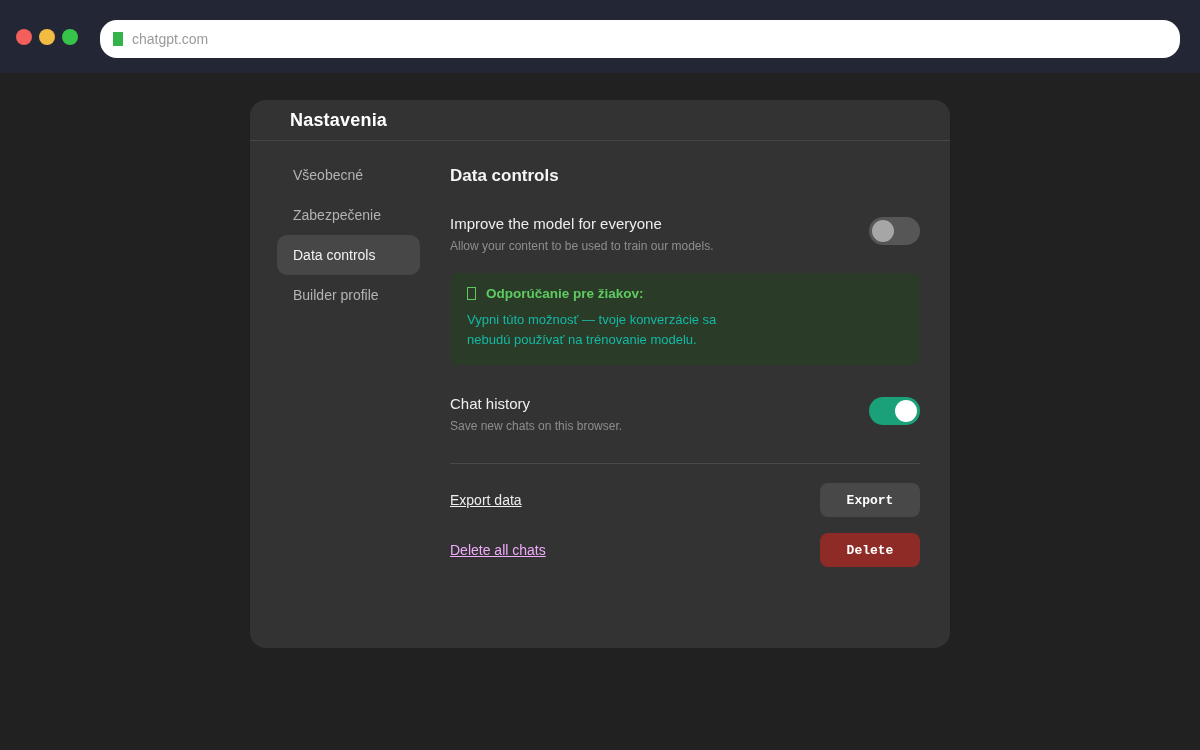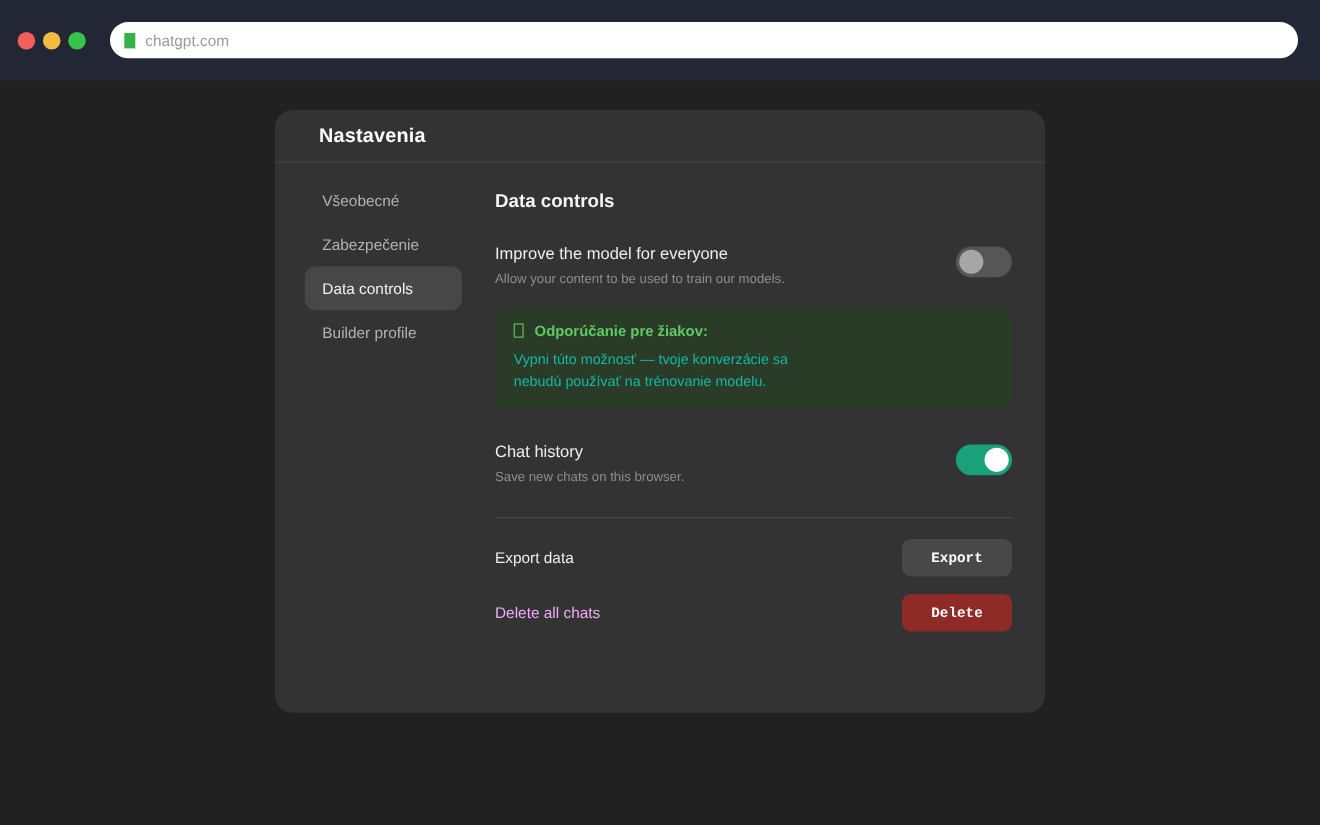--- a/index.html
+++ b/index.html
@@ -15,35 +15,35 @@
     background: #232735;
     display: flex; align-items: center;
   }
   .traffic-lights { display: flex; gap: 7px; margin-left: 16px; }
   .traffic-light { width: 16px; height: 16px; border-radius: 50%; }
   .tl-red { background: #f35f5a; }
   .tl-yellow { background: #f2bb41; }
   .tl-green { background: #36c44a; }
 
   .url-bar {
-    position: absolute; left: 100px; top: 20px; width: 1080px; height: 33px;
+    position: absolute; left: 100px; top: 20px; width: 1080px; height: 38px;
     background: #ffffff; border-radius: 17px;
     display: flex; align-items: center; padding-left: 13px;
   }
   .favicon { width: 10px; height: 14px; background: #35b24a; margin-right: 9px; }
   .url-text { color: #9a9a9a; font-size: 14px; }
 
   
   .modal {
     position: absolute; left: 250px; top: 100px; width: 700px; height: 548px;
     background: #333333; border-radius: 16px;
     color: #ececec;
   }
   .modal-header {
-    height: 48px; display: flex; align-items: center;
+    height: 41px; display: flex; align-items: center;
     padding-left: 40px; border-bottom: 1px solid #454545;
   }
   .modal-title { font-size: 18px; font-weight: bold; color: #ffffff; letter-spacing: 0.2px; }
 
   .modal-body { display: flex; height: 489px; }
 
   
   .sidebar { width: 200px; padding-top: 14px; flex-shrink: 0; padding-left: 7px; }
   .side-item {
     height: 40px; display: flex; align-items: center;
@@ -85,21 +85,21 @@
     display: inline-block; width: 9px; height: 13px;
     border: 1.5px solid #5ecb62; margin-right: 10px;
   }
   .callout-title { font-size: 13.5px; font-weight: bold; color: #5ecb62; }
   .callout-text { font-size: 13px; color: #14b8a6; line-height: 20px; margin-top: 9px; }
 
   .divider { border: none; border-top: 1px solid #4a4a4a; margin-top: 30px; }
 
   .action-row { display: flex; justify-content: space-between; align-items: center; margin-top: 19px; height: 34px; }
   .action-row + .action-row { margin-top: 16px; }
-  .action-label { font-size: 14px; color: #eeeeee; }
+  .action-label { font-size: 14px; color: #eeeeee; text-decoration: underline; }
   .action-label.danger { color: #f0abfc; }
 
   .btn {
     width: 100px; height: 34px; border: none; border-radius: 8px;
     font-family: Liberation Mono, monospace;
     font-size: 13px; font-weight: bold; color: #ffffff; cursor: pointer;
   }
   .btn-export { background: #484848; }
   .btn-delete { background: #8e2b27; }
 </style>

